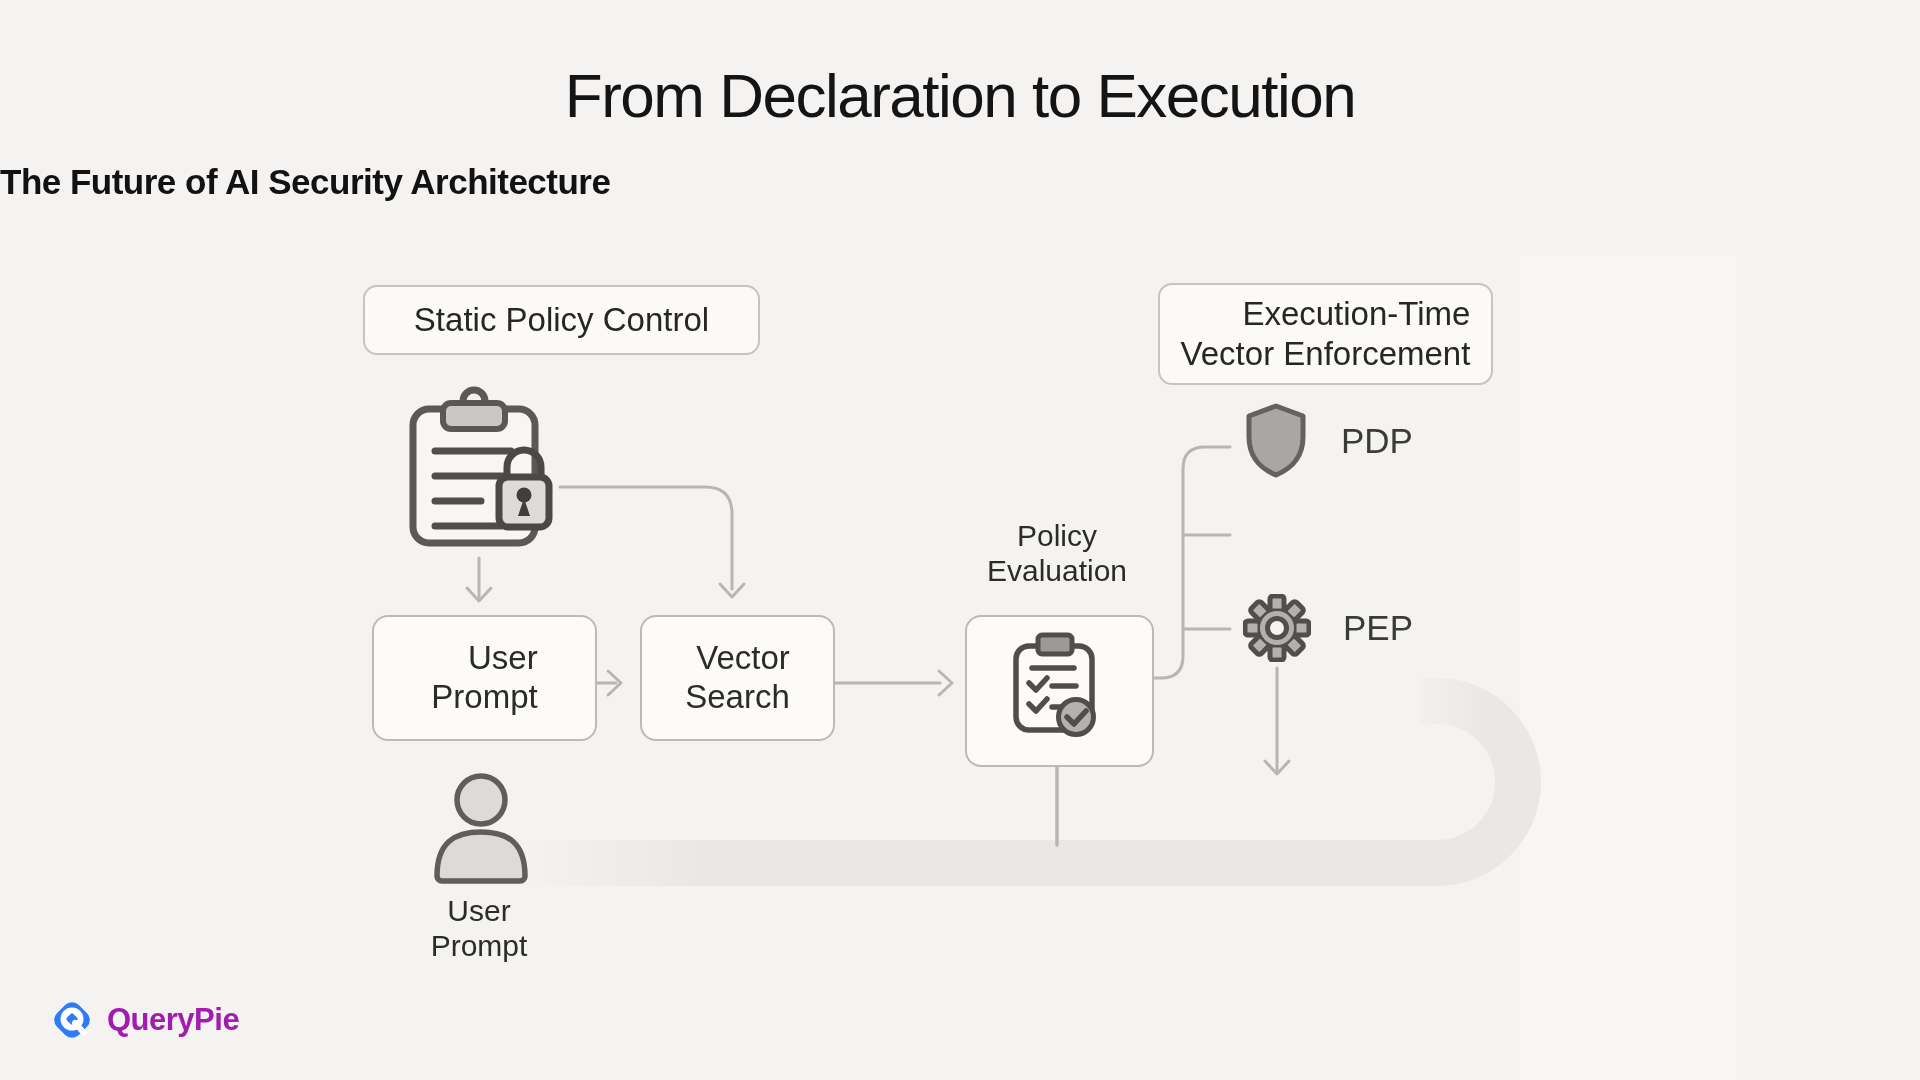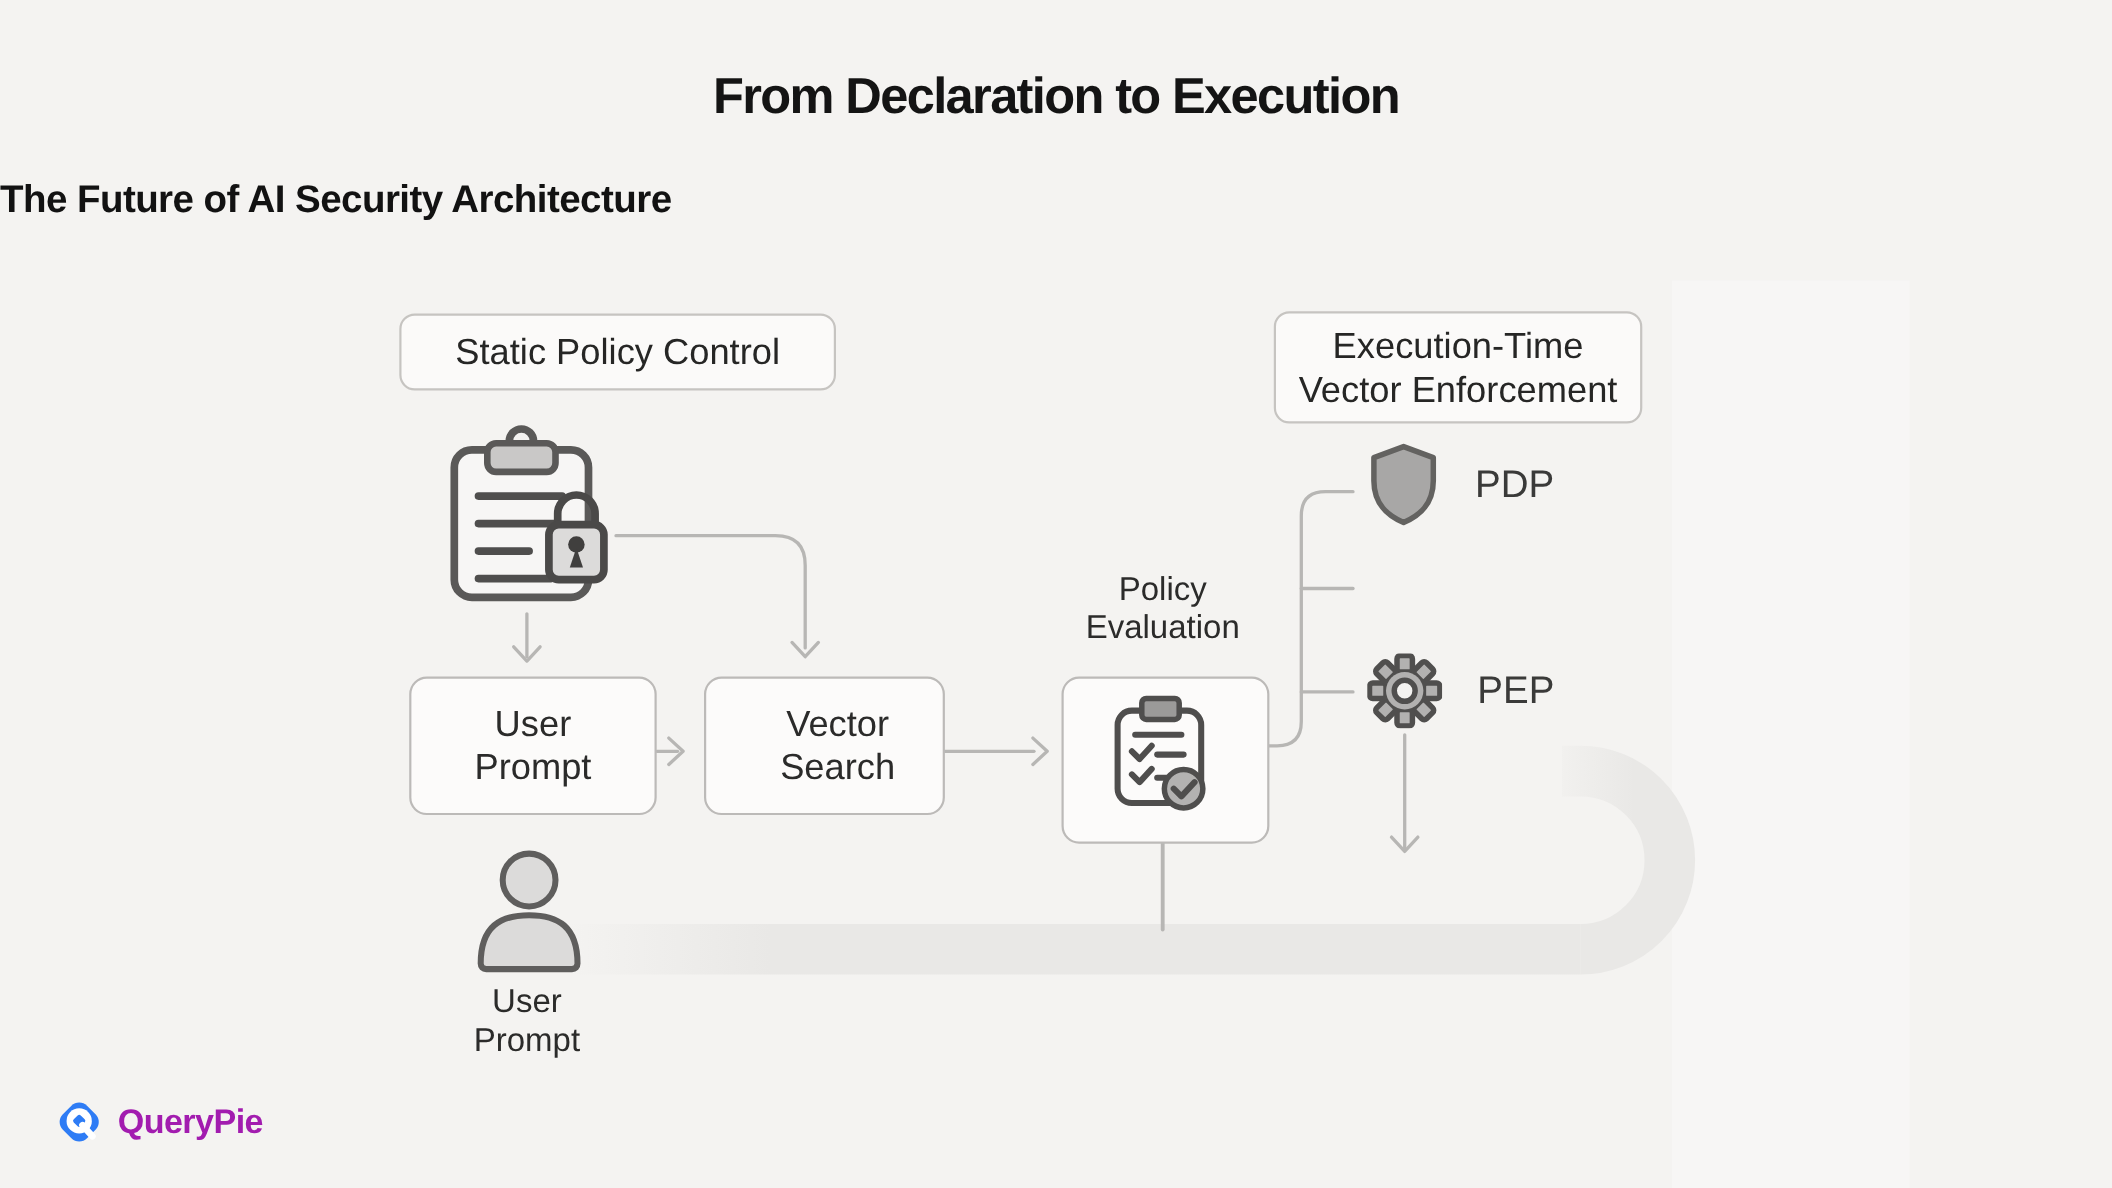--- a/index.html
+++ b/index.html
@@ -3,47 +3,47 @@
 <meta charset="utf-8">
 <style>
   html,body{margin:0;padding:0;background:#dedddb;}
   #stage{
     position:relative;width:1920px;height:1080px;overflow:hidden;
     background:#f4f3f1;
     font-family:"Liberation Sans","DejaVu Sans",sans-serif;
     color:#2f2e2d;
   }
   .abs{position:absolute;}
-  .prelines{white-space:pre-line;}
+  .prelines{white-space:pre-line;text-align:right;}
   #bg-layer{position:absolute;left:0;top:0;width:1920px;height:1080px;}
 
   .page-title{
     left:0;top:60px;width:1920px;text-align:center;
-    font-size:46px;font-weight:700;letter-spacing:-1.5px;color:#141414;
+    font-size:62px;font-weight:400;letter-spacing:-1.5px;color:#141414;
   }
   .page-subtitle{
     left:0;top:162px;width:1920px;text-align:left;
     font-size:35px;font-weight:700;letter-spacing:-0.5px;color:#121212;
   }
 
   .badge{
     background:#fbfaf9;border:2px solid #c6c4c1;border-radius:14px;
     display:flex;align-items:center;justify-content:center;text-align:center;
     font-size:33px;font-weight:500;color:#262625;line-height:1.2;
   }
   .badge-static{left:363px;top:285px;width:393px;height:66px;}
   .badge-exec{left:1158px;top:283px;width:331px;height:98px;}
 
   .node{
     background:#fcfbfa;border:2.5px solid #bcbab8;border-radius:16px;
     display:flex;align-items:center;justify-content:center;text-align:center;
     font-size:33px;font-weight:500;color:#2b2b2a;line-height:1.18;
   }
   .node-user-prompt{left:372px;top:615px;width:221px;height:122px;}
-  .node-vector-search{left:640px;top:615px;width:191px;height:122px;padding-left:24px;}
+  .node-vector-search{left:640px;top:615px;width:191px;height:122px;}
   .node-policy-eval{left:965px;top:615px;width:185px;height:148px;}
   .node-llm{left:1147px;top:792px;width:275px;height:153px;}
 
   .float-label{
     text-align:center;font-size:30px;font-weight:500;color:#2b2b2a;line-height:1.18;
   }
   .label-policy-eval{left:957px;top:518px;width:200px;}
   .label-user-actor{left:379px;top:893px;width:200px;}
 
   .enf-row{display:flex;align-items:center;gap:32px;}

